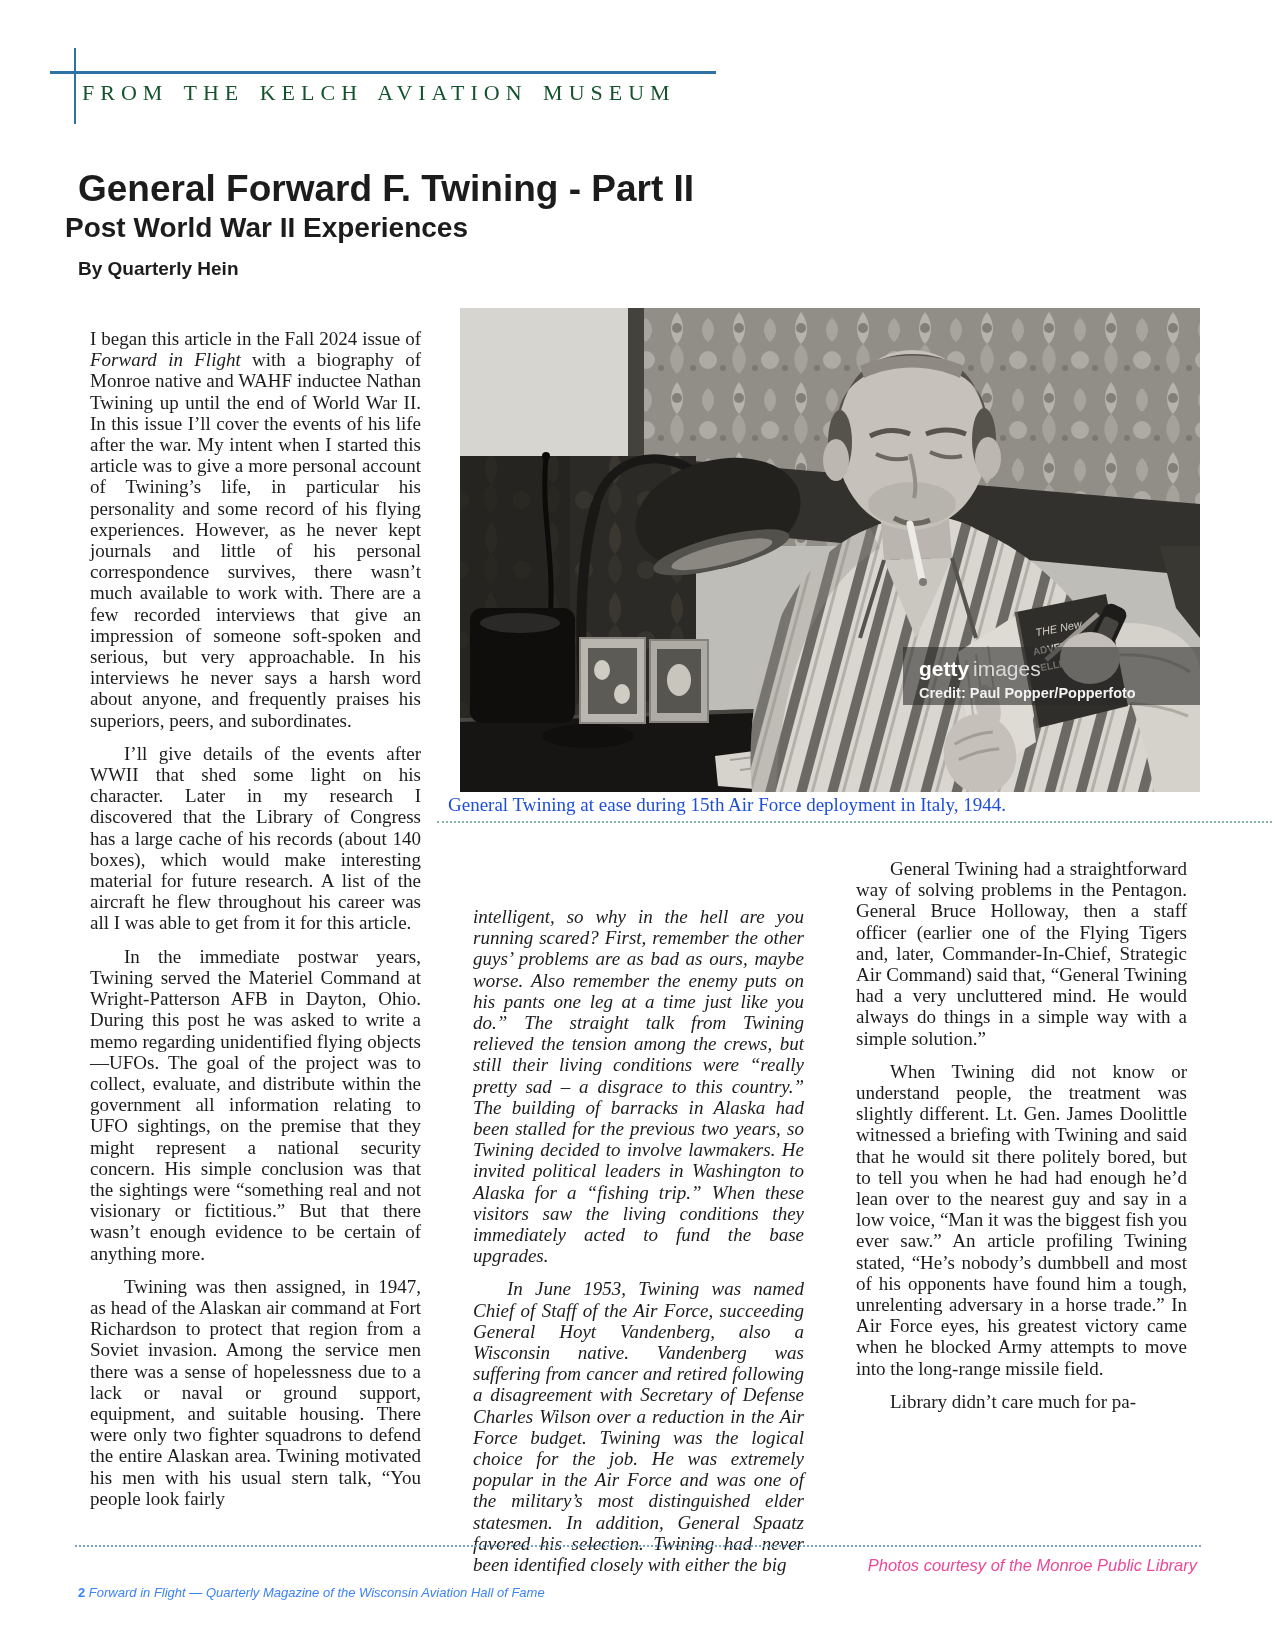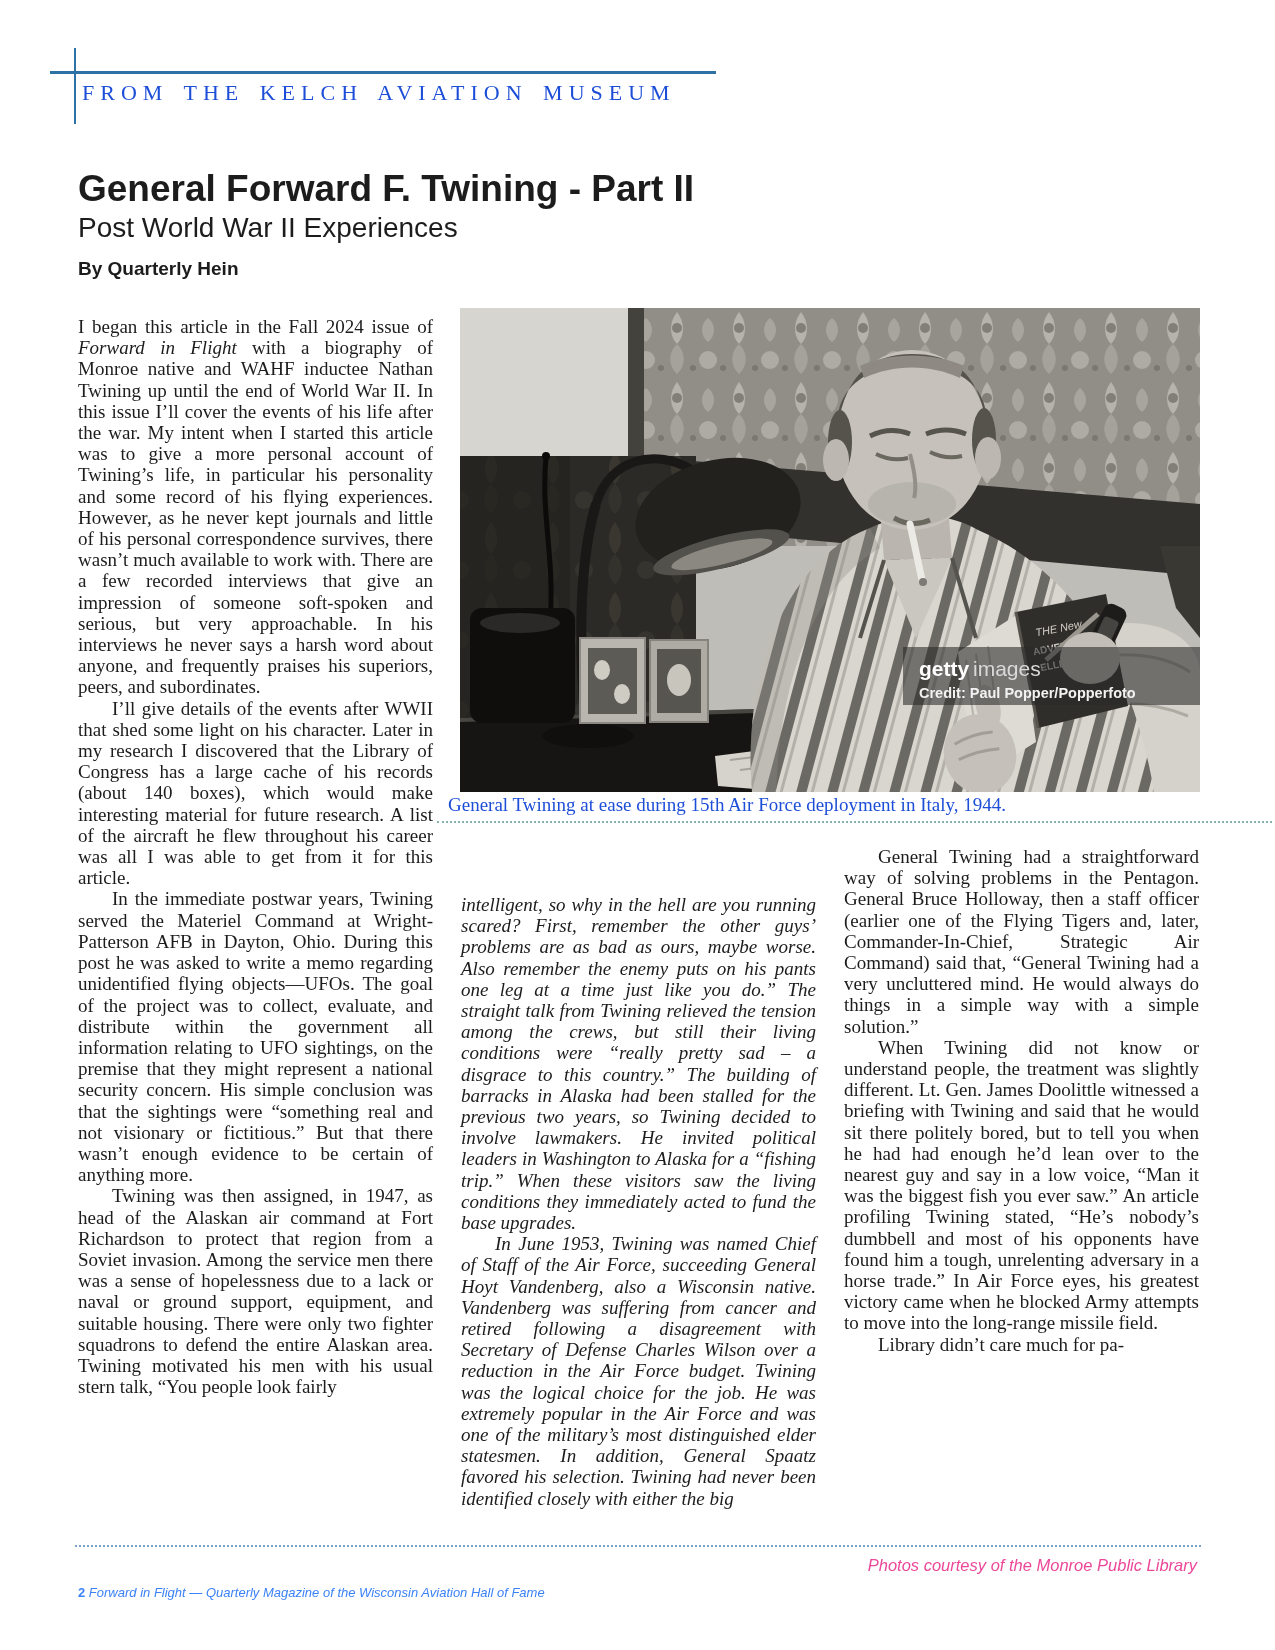--- a/index.html
+++ b/index.html
@@ -4,31 +4,31 @@
 <style>
   html,body{margin:0;padding:0;background:#ffffff;}
   body{width:1275px;height:1650px;position:relative;overflow:hidden;
        font-family:"Liberation Serif",serif;color:#1b1b1b;
        -webkit-font-smoothing:antialiased;}
   .abs{position:absolute;}
   
   #rule-h{left:50px;top:71px;width:666px;height:3px;background:#2e72a5;}
   #rule-v{left:74px;top:48px;width:2px;height:76px;background:#2e72a5;}
   #kicker{left:82px;top:80px;font-family:"Liberation Serif",serif;font-size:22px;
-          letter-spacing:6px;word-spacing:4px;color:#1d4ed8;white-space:nowrap;}
+          letter-spacing:6px;word-spacing:4px;color:#14532d;white-space:nowrap;}
   
   #title{left:78px;top:168px;font-family:"Liberation Sans",sans-serif;
          font-weight:bold;font-size:37px;color:#1c1c1c;white-space:nowrap;}
-  #subtitle{left:78px;top:212px;font-family:"Liberation Sans",sans-serif;
-         font-weight:normal;font-size:28px;color:#1c1c1c;white-space:nowrap;}
+  #subtitle{left:65px;top:212px;font-family:"Liberation Sans",sans-serif;
+         font-weight:bold;font-size:28px;color:#1c1c1c;white-space:nowrap;}
   #byline{left:78px;top:258px;font-family:"Liberation Sans",sans-serif;
          font-weight:bold;font-size:19px;color:#1c1c1c;}
   
   .col{width:355px;font-size:19px;line-height:21.2px;text-align:justify;color:#1c1c1c;}
-  .col p{margin:0;}
+  .col p{margin:12px;}
   .col p.ind{text-indent:34px;}
   .em{font-style:italic;}
   #col1{left:78px;top:316px;}
   #col2{left:461px;top:894px;font-style:italic;}
   #col3{left:844px;top:846px;}
   
   #photo{left:460px;top:308px;width:740px;height:484px;}
   #caption{left:448px;top:794px;width:760px;font-family:Liberation Serif, serif;
            font-size:19px;color:#1d4ed8;white-space:nowrap;}
   #caption-divider{left:437px;top:821px;width:835px;border-top:2px dotted #86b4ab;}

